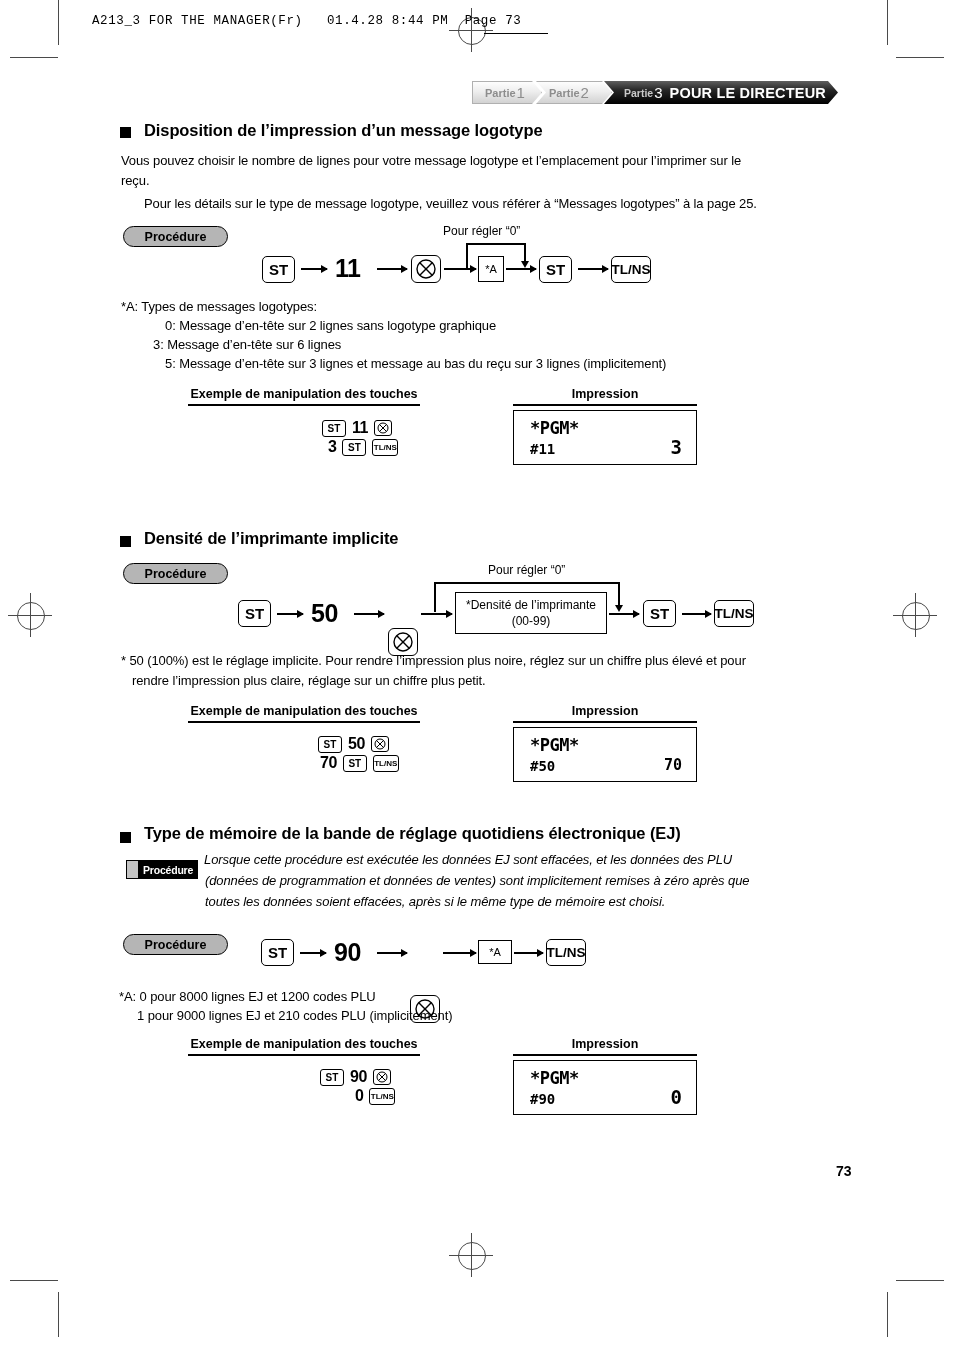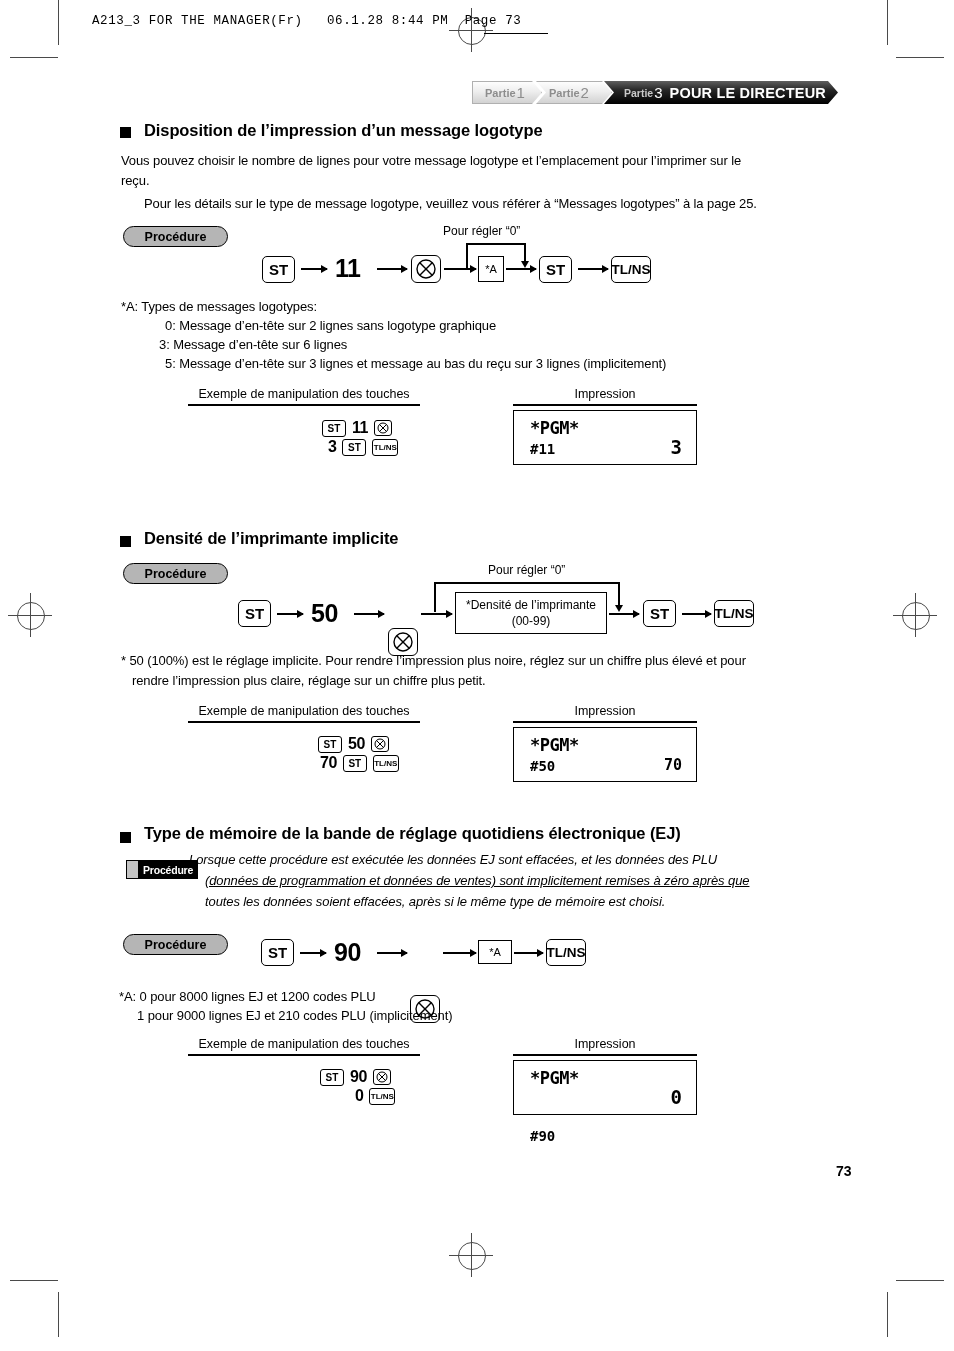--- a/index.html
+++ b/index.html
@@ -80,21 +80,21 @@
             border-bottom:4px solid transparent;}
   .arv{position:absolute;width:1.6px;background:#000;}
   .arv.down:after{content:"";position:absolute;bottom:-6px;left:-3.2px;
             border-top:7px solid #000;border-left:4px solid transparent;
             border-right:4px solid transparent;}
   .ln{position:absolute;background:#000;}
 
   .lblsmall{font-size:12px;}
 
   
-  .exhdr{font-size:12.5px;font-weight:normal;text-align:center;}
+  .exhdr{font-size:12.5px;font-weight:bold;text-align:center;}
   .hrule{height:1.6px;background:#000;position:absolute;}
 
   .keyseq{position:absolute;display:flex;align-items:center;gap:6px;}
 
   
   .receipt{border:1.8px solid #000;background:#fff;box-sizing:border-box;
            position:absolute;}
   .rpgm{position:absolute;font-family:"DejaVu Sans Mono","Liberation Mono",monospace;
         font-weight:bold;font-size:17px;letter-spacing:-.5px;}
   .rline{position:absolute;font-family:"DejaVu Sans Mono","Liberation Mono",monospace;
@@ -137,21 +137,21 @@
   <div class="rv"></div>
     <div class="rh"></div>
     <div class="rc"></div>
 </div>
 <div class="reg" style="left:449px;top:8px;width:44px;height:44px;">
   <div class="rv"></div>
     <div class="rh"></div>
     <div class="rc"></div>
 </div>
 
-<div class="abs filehdr">A213_3 FOR THE MANAGER(Fr)   06.1.28 8:44 PM  Page 73</div>
+<div class="abs filehdr">A213_3 FOR THE MANAGER(Fr)   01.4.28 8:44 PM  Page 73</div>
 <div class="abs pageunderline"></div>
 
 <div class="abs banner">
   <div class="bchev light b1">
     <span class="blabel">Partie</span>
       <span class="bnum">1</span>
   </div>
   <div class="bchev light b2">
     <span class="blabel">Partie</span>
       <span class="bnum">2</span>
@@ -194,21 +194,21 @@
 <div class="abs boxa" style="left:478px;top:256px;width:26px;height:26px;">
   <span>*A</span>
 </div>
 <div class="ar" style="left:506px;top:268px;width:30px;"></div>
 <div class="abs key big" style="left:539px;top:256px;">ST</div>
 <div class="ar" style="left:578px;top:268px;width:30px;"></div>
 <div class="abs key bigw" style="left:611px;top:256px;">TL/NS</div>
 
 <div class="abs para" style="left:121px;top:296px;">*A:   Types de messages logotypes:</div>
 <div class="abs para" style="left:165px;top:315px;">0:  Message d’en-tête sur 2 lignes sans logotype graphique</div>
-<div class="abs para" style="left:159px;top:334px;">3:  Message d’en-tête sur 6 lignes</div>
+<div class="abs para" style="left:153px;top:334px;">3:  Message d’en-tête sur 6 lignes</div>
 <div class="abs para" style="left:165px;top:353px;">5:  Message d’en-tête sur 3 lignes et message au bas du reçu sur 3 lignes (implicitement)</div>
 
 <div class="abs exhdr" style="left:188px;top:387px;width:232px;">Exemple de manipulation des touches</div>
 <div class="hrule" style="left:188px;top:404px;width:232px;"></div>
 <div class="abs exhdr" style="left:513px;top:387px;width:184px;">Impression</div>
 <div class="hrule" style="left:513px;top:404px;width:184px;"></div>
 
 <div class="keyseq" style="left:322px;top:419px;">
   <span class="key sm">ST</span>
   <span class="num sm">11</span>
@@ -296,22 +296,22 @@
   <div class="rval" style="right:14px;top:28px;font-size:15px;">70</div>
 </div>
 
 <div class="sq" style="left:120px;top:832px;"></div>
 <div class="abs h2" style="left:144px;top:824px;">Type de mémoire de la bande de réglage quotidiens électronique (EJ)</div>
 
 <div class="cautwrap" style="left:126px;top:860px;">
   <div class="cautgray"></div>
   <div class="cautblack">Procédure</div>
 </div>
-<div class="abs para it" style="left:189px;top:849px;">Lorsque cette procédure est exécutée les données EJ sont effacées, et les données des PLU</div>
-<div class="abs para it" style="left:205px;top:870px;text-decoration:underline;">(données de programmation et données de ventes) sont implicitement remises à zéro après que</div>
+<div class="abs para it" style="left:204px;top:849px;">Lorsque cette procédure est exécutée les données EJ sont effacées, et les données des PLU</div>
+<div class="abs para it" style="left:205px;top:870px;">(données de programmation et données de ventes) sont implicitement remises à zéro après que</div>
 <div class="abs para it" style="left:205px;top:891px;">toutes les données soient effacées, après si le même type de mémoire est choisi.</div>
 
 <div class="abs proc" style="left:123px;top:934px;">
   <span>Procédure</span>
 </div>
 
 <div class="abs key big" style="left:261px;top:939px;">ST</div>
 <div class="ar" style="left:300px;top:952px;width:26px;"></div>
 <div class="abs num" style="left:334px;top:938px;">90</div>
 <div class="ar" style="left:377px;top:952px;width:30px;"></div>
@@ -348,17 +348,17 @@
     </svg>
   </span>
 </div>
 <div class="keyseq" style="left:355px;top:1087px;">
   <span class="num sm">0</span>
   <span class="key smw">TL/NS</span>
 </div>
 
 <div class="receipt" style="left:513px;top:1060px;width:184px;height:55px;">
   <div class="rpgm" style="left:16px;top:7px;">*PGM*</div>
-  <div class="rline" style="left:16px;top:30px;margin-top:37px;">#90</div>
+  <div class="rline" style="left:16px;top:30px;">#90</div>
   <div class="rval" style="right:14px;top:25px;">0</div>
 </div>
 
 <div class="pagenum" style="left:836px;top:1163px;">73</div>
 
 </body></html>

